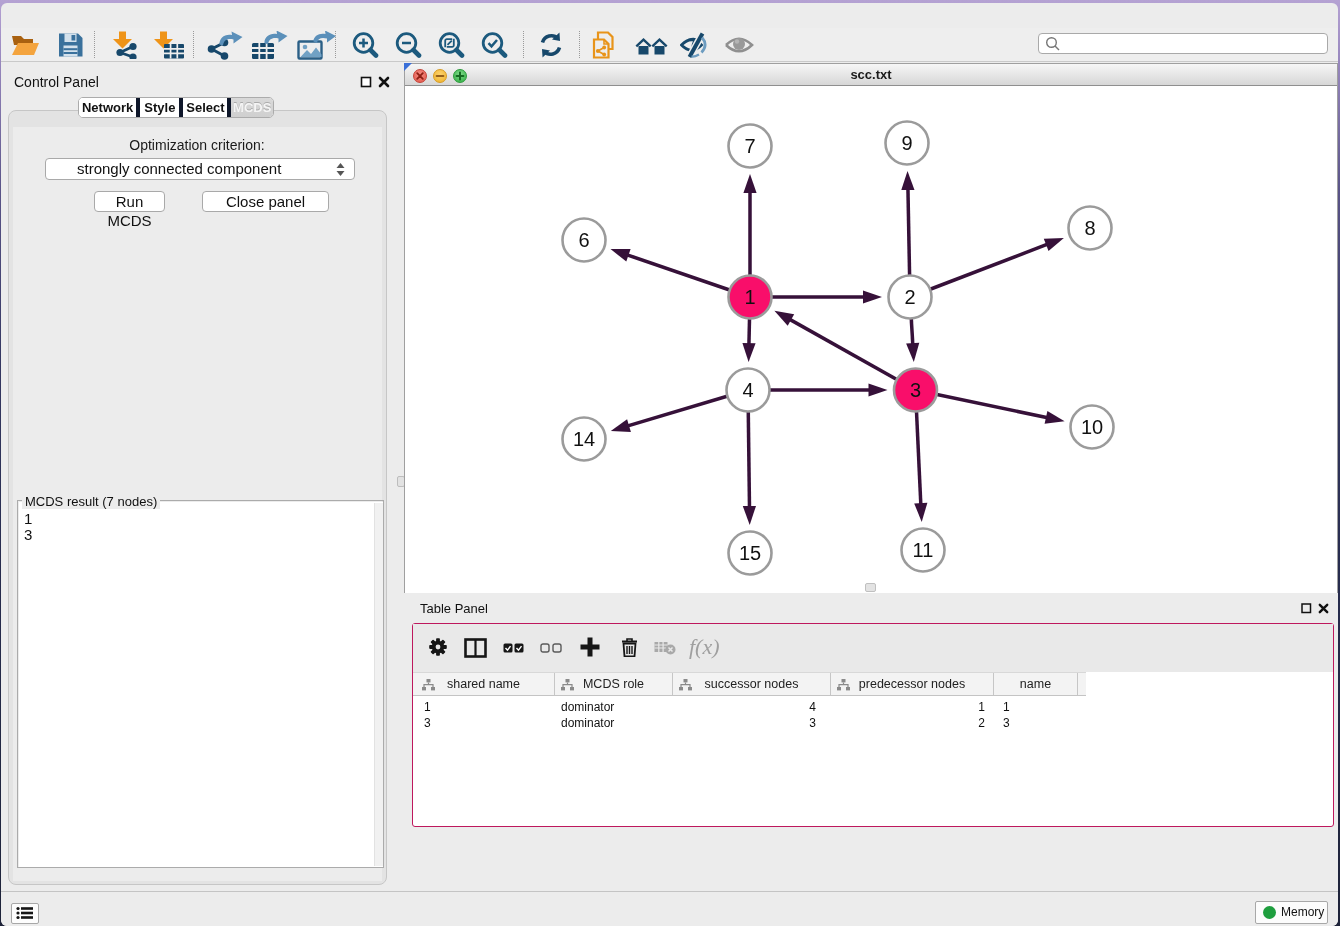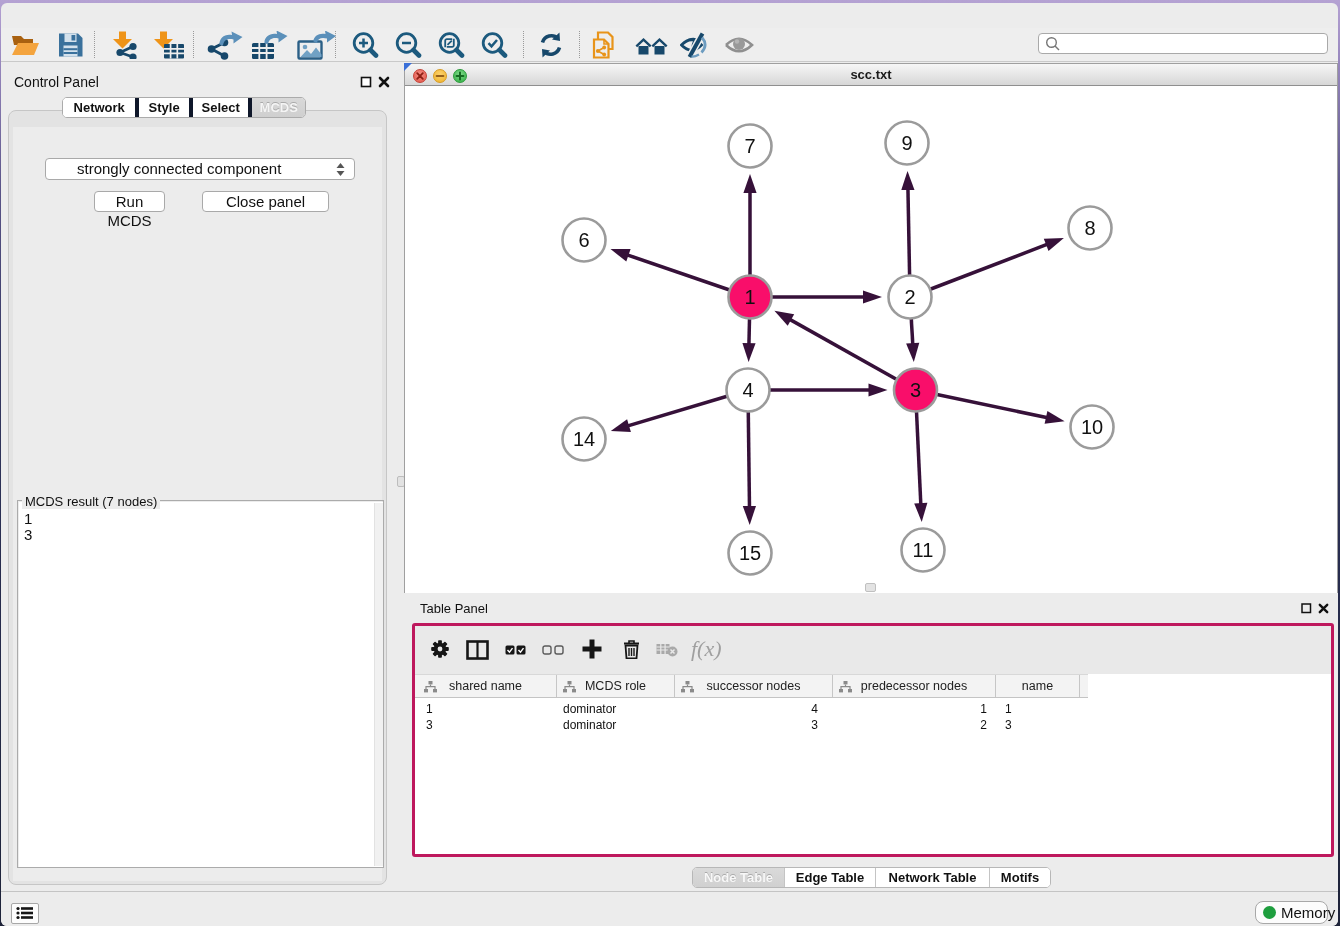--- a/index.html
+++ b/index.html
@@ -29,32 +29,32 @@
 #vdivider{position:absolute;left:392px;top:60px;width:12px;height:828px;background:#ececec}
 #vknob{position:absolute;left:4px;top:413px;width:8px;height:11px;background:#e2e2e2;border:1px solid #bdbdbd;border-radius:2px}
 #netwin{position:absolute;left:403px;top:60px;width:934px;height:595px;background:#fff;border:1px solid #9f9f9f}
 #nettitle{position:absolute;left:0;top:0;width:100%;height:22px;background:linear-gradient(#f6f6f6,#d7d7d7);border-bottom:1px solid #8f8f8f}
 .light{position:absolute;top:5px;width:14px;height:14px;border-radius:50%}
 #netname{position:absolute;top:3px;width:100%;text-align:center;font-size:13px;font-weight:bold;color:#1a1a1a}
 #canvas{position:absolute;left:0;top:23px;width:932px;height:504px;background:#fff}
 #hknob{position:absolute;left:864px;top:580px;width:11px;height:9px;background:#e3e3e3;border:1px solid #c0c0c0;border-radius:2px}
 #tpanel{position:absolute;left:403px;top:590px;width:934px;height:298px;background:#ececec}
 #tp-title{position:absolute;left:16px;top:8px;font-size:13px;color:#111}
-#tp-box{position:absolute;left:8px;top:30px;width:922px;height:234px;background:#fff;border:3px solid #be185d;border-radius:3px}
+#tp-box{position:absolute;left:8px;top:30px;width:922px;height:204px;background:#fff;border:1px solid #be185d;border-radius:3px}
 #tp-toolbar{position:absolute;left:0;top:0;width:100%;height:48px;background:#e9e9e9}
 #thead{position:absolute;left:0;top:48px;width:673px;height:24px;background:#f3f3f3;border-top:1px solid #d8d8d8;border-bottom:1px solid #c4c4c4;display:flex}
 .th{position:relative;height:100%;border-right:1px solid #c6c6c6;font-size:12.5px;color:#222;text-align:center;line-height:22px}
 .trow{position:absolute;left:0;font-size:12px;color:#111;height:16px;line-height:16px}
 #btabs{position:absolute;left:288px;top:274px;height:21px;display:flex;border:1px solid #b7b7b7;border-radius:5px;overflow:hidden;background:#fff}
 .btab{font-size:13px;font-weight:bold;color:#111;background:#fff;border-left:1px solid #c4c4c4;display:flex;align-items:center;justify-content:center}
 .btab:first-child{border-left:none}
 .btab.sel{background:linear-gradient(#dadada,#d0d0d0);color:#f8f8f8;text-shadow:0 -1px 0 #aaa}
 #statusbar{position:absolute;left:0;top:888px;width:1337px;height:35px;background:#ececec;border-top:1px solid #c4c4c4}
 #listbtn{position:absolute;left:10px;top:11px;width:28px;height:21px;background:#fdfdfd;border:1px solid #a8a8a8;border-radius:2px}
-#membtn{position:absolute;right:10px;top:9px;width:73px;height:23px;background:#fcfcfc;border:1px solid #a8a8a8;border-radius:8px;font-size:15px;color:#111;line-height:21px;padding-left:25px}
+#membtn{position:absolute;right:10px;top:9px;width:73px;height:23px;background:#fcfcfc;border:1px solid #a8a8a8;border-radius:2px;font-size:12px;color:#111;line-height:21px;padding-left:25px}
 #memdot{position:absolute;left:7px;top:4px;width:13px;height:13px;border-radius:50%;background:#1e9e3e}
 </style></head><body>
 <div id="win">
 <div id="toolbar">
  <svg class="ticon" style="left:8px" width="32" height="28" viewBox="0 0 32 28">
         <path d="M3 5 h9 l3 3 h9 v6 H5 z" fill="#a96110"></path>
         <path d="M9 12 h21 l-5 12 H3 z" fill="#f4a43e"></path>
       </svg>
  <svg class="ticon" style="left:55px" width="29" height="28" viewBox="0 0 29 28">
         <path d="M3 2.5 h19 l4.5 4.5 v18.5 H3 z" fill="#3a719c"></path>
@@ -167,26 +167,27 @@
  <div id="cp-title">Control Panel</div>
  <svg style="position:absolute;left:359px;top:13px" width="12" height="12" viewBox="0 0 12 12">
         <rect x="1.5" y="1.5" width="9" height="9" fill="#fff" stroke="#111" stroke-width="1.6"></rect>
       </svg>
  <svg style="position:absolute;left:377px;top:13px" width="12" height="12" viewBox="0 0 12 12">
         <path d="M2 2 L10 10 M10 2 L2 10" stroke="#111" stroke-width="2.6" stroke-linecap="round"></path>
       </svg>
  <div id="cp-body">
         <div id="cp-inner"></div>
       </div>
- <div class="tabstrip" style="left:61px;top:34px;width:244px;height:21px">
+ <div class="tabstrip" style="left:77px;top:34px;width:196px;height:21px">
   <div class="tab" style="width:73px">Network</div>
   <div class="tab" style="width:54px">Style</div>
   <div class="tab" style="width:60px">Select</div>
   <div class="tab sel" style="width:57px">MCDS</div>
  </div>
+ <div id="opt-label">Optimization criterion:</div>
  <div id="combo">strongly connected component
   <svg style="position:absolute;right:8px;top:3px" width="11" height="15" viewBox="0 0 11 15">
           <path d="M5.5 1 L9.5 6 H1.5 z" fill="#555"></path>
           <path d="M5.5 14 L1.5 9 H9.5 z" fill="#555"></path>
         </svg>
  </div>
  <div class="btn" style="left:93px;top:128px;width:71px">Run MCDS</div>
  <div class="btn" style="left:201px;top:128px;width:127px">Close panel</div>
  <div id="mcds-group">
   <div id="mcds-white">
@@ -363,26 +364,20 @@
   <div class="trow" style="top:75px;left:148px">dominator</div>
   <div class="trow" style="top:75px;left:260px;width:143px;text-align:right">4</div>
   <div class="trow" style="top:75px;left:418px;width:154px;text-align:right">1</div>
   <div class="trow" style="top:75px;left:590px">1</div>
   <div class="trow" style="top:91px;left:11px">3</div>
   <div class="trow" style="top:91px;left:148px">dominator</div>
   <div class="trow" style="top:91px;left:260px;width:143px;text-align:right">3</div>
   <div class="trow" style="top:91px;left:418px;width:154px;text-align:right">2</div>
   <div class="trow" style="top:91px;left:590px">3</div>
  </div>
- <div id="btabs">
-  <div class="btab sel" style="width:91px">Node Table</div>
-  <div class="btab" style="width:91px">Edge Table</div>
-  <div class="btab" style="width:114px">Network Table</div>
-  <div class="btab" style="width:61px">Motifs</div>
- </div>
 </div>
 <div id="statusbar">
  <div id="listbtn">
         <svg width="18" height="14" viewBox="0 0 18 14" style="position:absolute;left:4px;top:2px">
           <g fill="#161616">
             <circle cx="2" cy="2.5" r="1.6"></circle>
             <rect x="5" y="1.2" width="12" height="2.6"></rect>
             <circle cx="2" cy="7" r="1.6"></circle>
             <rect x="5" y="5.7" width="12" height="2.6"></rect>
             <circle cx="2" cy="11.5" r="1.6"></circle>

